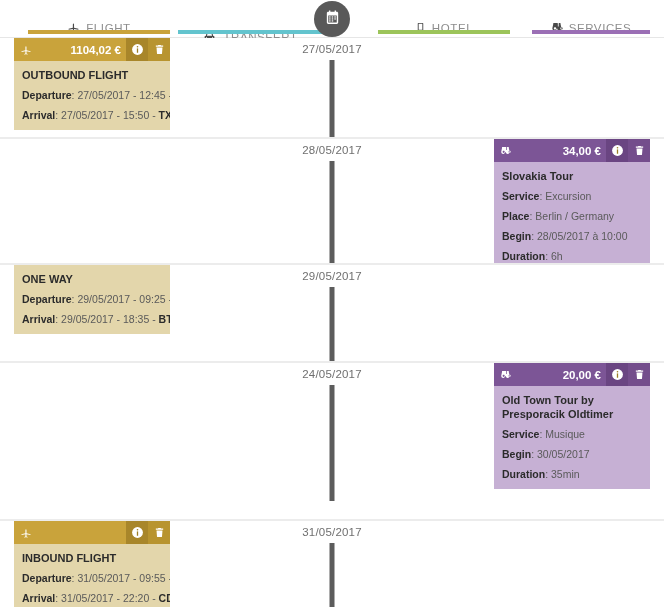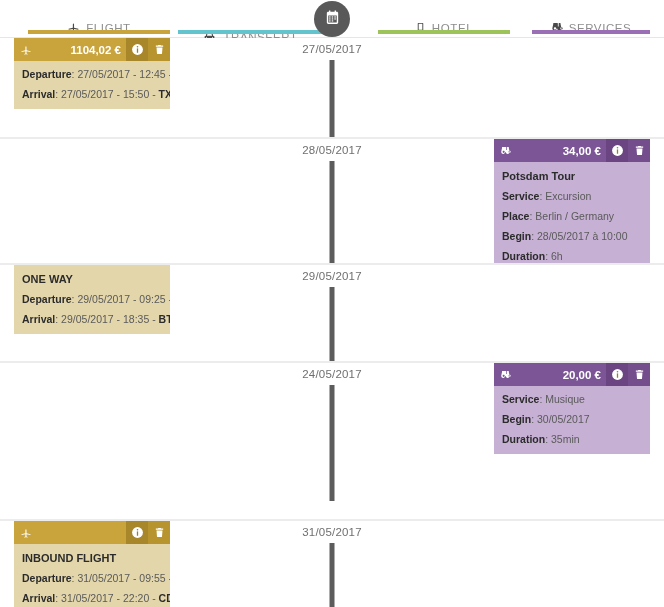--- a/index.html
+++ b/index.html
@@ -268,20 +268,21 @@
                 <circle cx="12" cy="7" r="1.5" fill="#9c7d24"></circle>
               </svg>
             </span>
             <span class="head-btn del">
               <svg width="11" height="13" viewBox="0 0 24 24" fill="#ffffff">
                 <path d="M9 2h6v1.5h5V6H4V3.5h5V2zM5.5 7.5h13l-1 13c-.05.85-.75 1.5-1.6 1.5H8.1c-.85 0-1.55-.65-1.6-1.5l-1-13z"></path>
               </svg>
             </span>
           </div>
           <div class="card-body">
+            <div class="card-title">OUTBOUND FLIGHT</div>
             <div class="card-line"><b>Departure</b>: 27/05/2017 - 12:45 - </div>
             <div class="card-line"><b>Arrival</b>: 27/05/2017 - 15:50 - <span class="strong">TXL</span></div>
           </div>
         </div>
       </div>
       <div class="day-row" style="height: 126px;">
         <div class="spine" style="top: 22px; height: 104px;"></div>
         <div class="date-label">28/05/2017</div>
         <div class="card right theme-service">
           <div class="card-head">
@@ -298,21 +299,21 @@
                 <circle cx="12" cy="7" r="1.5" fill="#9c7d24"></circle>
               </svg>
             </span>
             <span class="head-btn del">
               <svg width="11" height="13" viewBox="0 0 24 24" fill="#ffffff">
                 <path d="M9 2h6v1.5h5V6H4V3.5h5V2zM5.5 7.5h13l-1 13c-.05.85-.75 1.5-1.6 1.5H8.1c-.85 0-1.55-.65-1.6-1.5l-1-13z"></path>
               </svg>
             </span>
           </div>
           <div class="card-body">
-            <div class="card-title">Potsdam Tour</div>
+            <div class="card-title">Slovakia Tour</div>
             <div class="card-line"><b>Service</b>: Excursion</div>
             <div class="card-line"><b>Place</b>: Berlin / Germany</div>
             <div class="card-line"><b>Begin</b>: 28/05/2017 à 10:00</div>
             <div class="card-line"><b>Duration</b>: 6h</div>
           </div>
         </div>
       </div>
       <div class="day-row" style="height: 98px;">
         <div class="spine" style="top: 22px; height: 76px;"></div>
         <div class="date-label">29/05/2017</div>
@@ -342,20 +343,21 @@
                 <circle cx="12" cy="7" r="1.5" fill="#9c7d24"></circle>
               </svg>
             </span>
             <span class="head-btn del">
               <svg width="11" height="13" viewBox="0 0 24 24" fill="#ffffff">
                 <path d="M9 2h6v1.5h5V6H4V3.5h5V2zM5.5 7.5h13l-1 13c-.05.85-.75 1.5-1.6 1.5H8.1c-.85 0-1.55-.65-1.6-1.5l-1-13z"></path>
               </svg>
             </span>
           </div>
           <div class="card-body">
+            <div class="card-title">Old Town Tour by Presporacik Oldtimer</div>
             <div class="card-line"><b>Service</b>: Musique</div>
             <div class="card-line"><b>Begin</b>: 30/05/2017</div>
             <div class="card-line"><b>Duration</b>: 35min</div>
           </div>
         </div>
       </div>
       <div class="day-row" style="height: 102px; margin-top: 20px;">
         <div class="spine" style="top: 22px; height: 80px;"></div>
         <div class="date-label">31/05/2017</div>
         <div class="card left theme-flight">

